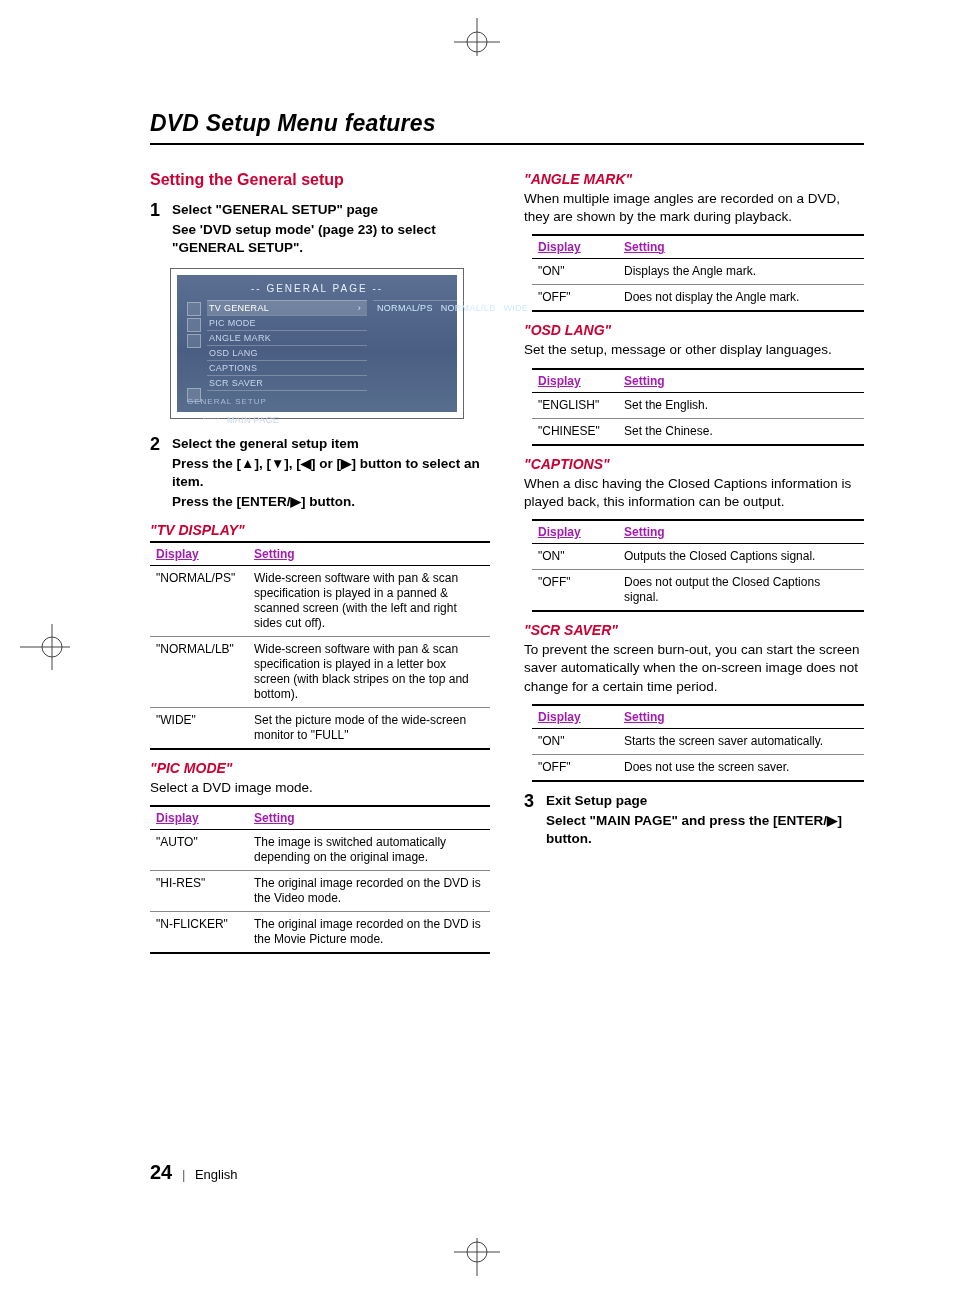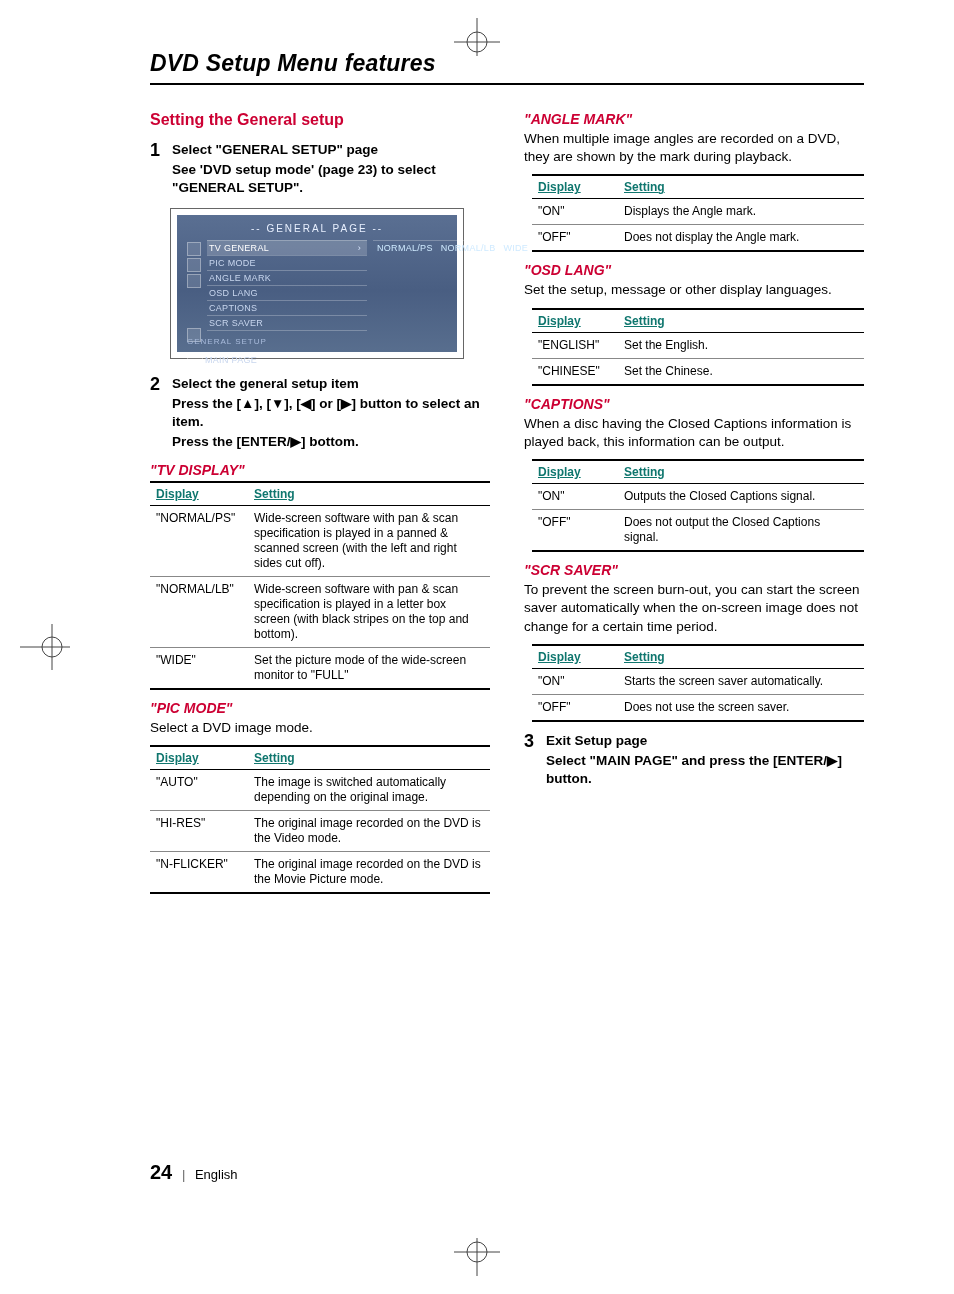--- a/index.html
+++ b/index.html
@@ -10,21 +10,21 @@
     color: #000;
     display: flex;
     justify-content: center;
   }
   .page {
     width: 954px;
     height: 1294px;
     background: #fff;
     position: relative;
     box-sizing: border-box;
-    padding: 50px 90px 70px 150px;
+    padding: 110px 90px 70px 150px;
   }
   .regmark-t, .regmark-b {
     position: absolute;
     left: 50%;
     transform: translateX(-50%);
     z-index: 5;
   }
   .regmark-t { top: 18px; }
   .regmark-b { bottom: 18px; }
   .regmark-l {
@@ -156,21 +156,22 @@
   }
   .osd-sub .sub {
     border-top: 1px solid rgba(255,255,255,0.25);
     padding: 2px 4px;
     text-align: left;
     color: #cfeaff;
   }
   .osd-sub .sub:last-child { border-bottom: 1px solid rgba(255,255,255,0.25); }
   .osd-main-row {
     display: flex;
-    margin: 10px 4px 0;
+    gap: 6px;
+    margin: 10px 20px 0;
     align-items: center;
   }
   .osd-main-row .spacer { width: 14px; }
   .osd-main {
     flex: 1;
     border-top: 1px solid rgba(255,255,255,0.25);
     border-bottom: 1px solid rgba(255,255,255,0.25);
     padding: 2px 2px;
   }
   .osd-bottom {
@@ -200,21 +201,21 @@
   
   table.settings {
     border-collapse: collapse;
     width: 100%;
     font-size: 12px;
     margin-bottom: 8px;
   }
   table.settings thead th {
     text-align: left;
     font-weight: 700;
-    color: #0f766e;
+    color: #a21caf;
     padding: 4px 6px;
     border-top: 2px solid #000;
     border-bottom: 1px solid #000;
     text-decoration: underline;
   }
   table.settings tbody td {
     padding: 5px 6px;
     border-bottom: 1px solid #888;
     vertical-align: top;
     font-family: "Helvetica Neue Condensed", "Arial Narrow", Arial, sans-serif;
@@ -321,21 +322,21 @@
           </div>
           <div class="osd-bottom">GENERAL SETUP</div>
         </div>
       </div>
 
       <div class="step">
         <div class="step-num">2</div>
         <div class="step-body">
           <span class="lead">Select the general setup item</span>
           <span class="detail glyph">Press the [▲], [▼], [◀] or [▶] button to select an item.</span>
-          <span class="detail glyph">Press the [ENTER/▶] bottom.</span>
+          <span class="detail glyph">Press the [ENTER/▶] button.</span>
         </div>
       </div>
 
       <h3 class="feature">"TV DISPLAY"</h3>
       <table class="settings wide">
         <thead>
             <tr>
           <th>Display</th>
           <th>Setting</th>
         </tr>

